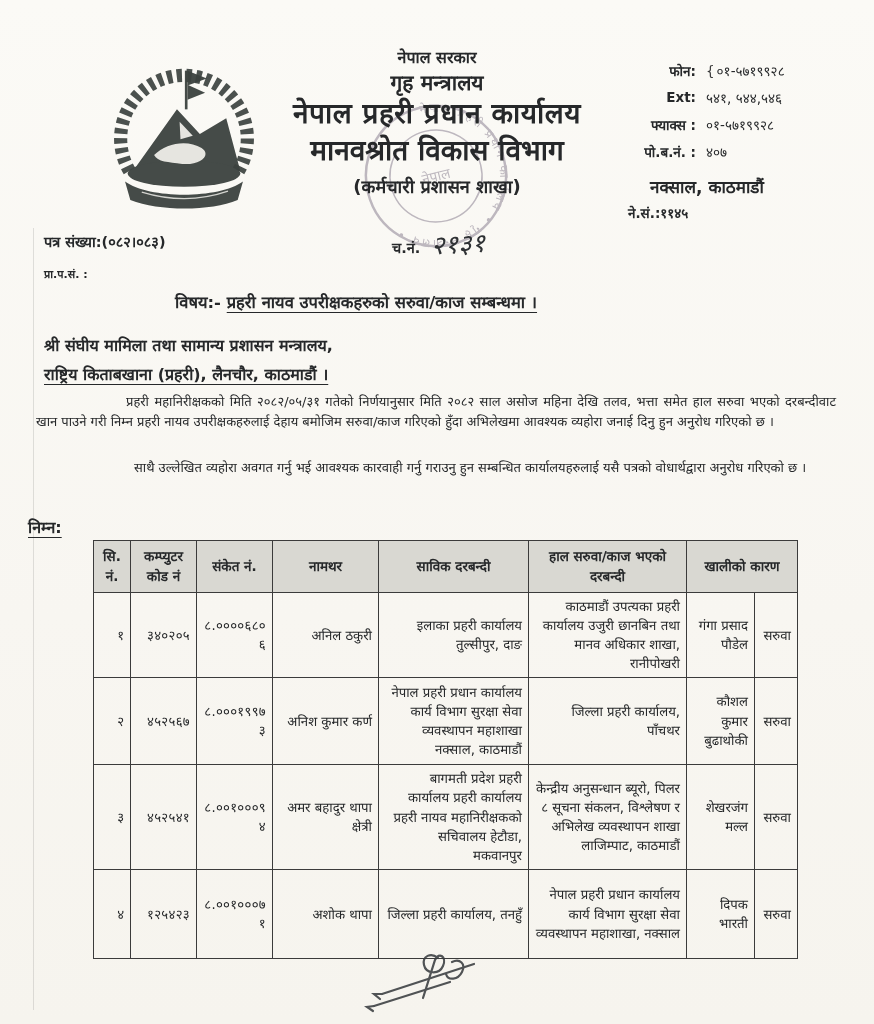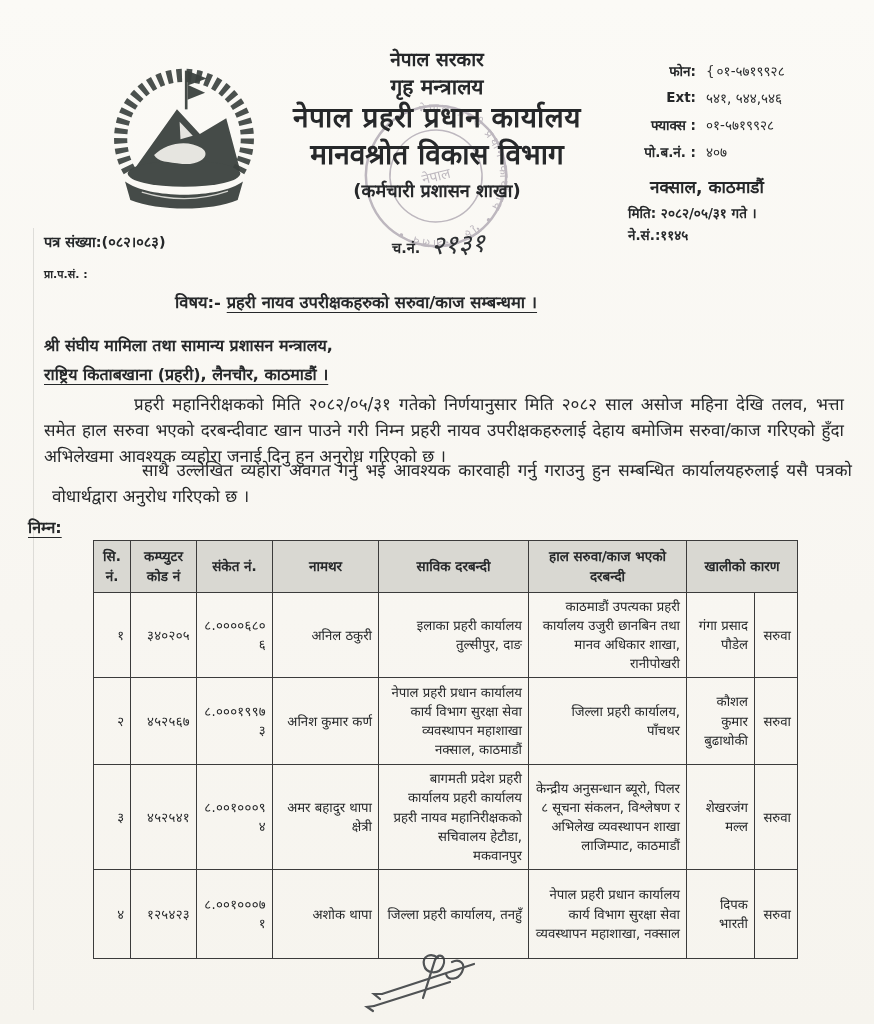--- a/index.html
+++ b/index.html
@@ -5,21 +5,21 @@
   html,body{margin:0;padding:0;background:#e9e7e2;}
   .page{
     position:relative;width:874px;height:1024px;margin:0 auto;
     background:linear-gradient(180deg,#fbfaf6 0%,#f8f6f1 60%,#f6f4ee 100%);
     font-family:"DejaVu Sans","Liberation Sans",sans-serif;
     color:#26282a;overflow:hidden;
   }
   .scan-edge{position:absolute;left:33px;top:228px;width:1px;height:782px;background:rgba(60,60,60,.14);}
   
   .hdr-center{position:absolute;left:237px;top:48px;width:400px;text-align:center;line-height:1.25;}
-  .hdr-gov{font-size:19px;font-weight:bold;}
+  .hdr-gov{font-size:16px;font-weight:bold;}
   .hdr-min{font-size:21px;font-weight:bold;margin-top:2px;}
   .hdr-office{font-size:28px;font-weight:bold;margin-top:0;letter-spacing:.5px;}
   .hdr-dept{font-size:28px;font-weight:bold;margin-top:2px;}
   .hdr-section{font-size:18px;font-weight:bold;margin-top:8px;}
   
   .contact{position:absolute;left:622px;top:62px;width:245px;font-size:13.5px;}
   .c-row{display:flex;margin-bottom:9px;}
   .c-label{width:74px;font-weight:bold;text-align:right;padding-right:10px;white-space:nowrap;}
   .c-val{white-space:nowrap;}
   .brace{font-weight:normal;margin-right:2px;color:#3a3a3a;}
@@ -30,21 +30,21 @@
   .ref-ch{position:absolute;left:392px;top:225px;font-size:14.5px;font-weight:bold;}
   .ref-ch .hand{font-family:"DejaVu Serif","Liberation Serif",serif;font-size:26px;font-weight:normal;font-style:italic;display:inline-block;transform:rotate(-3deg);margin-left:6px;color:#2e3134;}
   .ref-prapasa{position:absolute;left:44px;top:266px;font-size:11px;font-weight:bold;}
   
   .subject{position:absolute;left:0;top:290px;width:712px;text-align:center;font-size:16.5px;font-weight:bold;}
   .subject .u{text-decoration:underline;text-underline-offset:4px;}
   
   .addressee{position:absolute;left:44px;top:332px;font-size:16px;font-weight:bold;line-height:1.8;}
   .addressee .u{text-decoration:underline;text-underline-offset:4px;}
   
-  .para{position:absolute;left:44px;width:800px;font-size:17px;line-height:1.52;text-align:justify;}
+  .para{position:absolute;left:36px;width:800px;font-size:13px;line-height:1.52;text-align:justify;}
   .para1{top:392px;text-indent:90px;}
   .para2{top:458px;text-indent:90px;margin-left:8px;}
   
   .nimna{position:absolute;left:0;top:516px;width:874px;font-size:16px;font-weight:bold;text-decoration:underline;text-underline-offset:4px;padding-left:28px;}
   
   table.main{position:absolute;left:93px;top:540px;border-collapse:collapse;table-layout:fixed;width:704px;background:transparent;}
   table.main th,table.main td{border:1px solid #3b3b3b;padding:3px 6px;vertical-align:middle;font-size:13.2px;line-height:1.45;word-wrap:break-word;text-align:right;}
   table.main th{background:#d9d8d2;font-weight:bold;text-align:center;font-size:13.5px;padding:6px 4px;}
   td.c{text-align:center;}
   td.num{text-align:center;font-size:12.5px;letter-spacing:.3px;}
@@ -117,21 +117,20 @@
     </div>
     <div class="c-row">
       <span class="c-label">फ्याक्स :</span>
       <span class="c-val">०१-५७१९९२८</span>
     </div>
     <div class="c-row" style="margin-top:6px;">
       <span class="c-label">पो.ब.नं. :</span>
       <span class="c-val">४०७</span>
     </div>
     <div class="c-addr">नक्साल, काठमाडौं</div>
-    <div class="c-date">मिति: २०८२/०५/३१ गते ।</div>
     <div class="c-serial">ने.सं.:११४५</div>
   </div>
 
   <div class="ref-letterno">पत्र संख्या:(०८२।०८३)</div>
   <div class="ref-ch">
     <span>च.नं.</span>
     <span class="hand">२१३१</span>
   </div>
   <div class="ref-prapasa">प्रा.प.सं. :</div>
 

